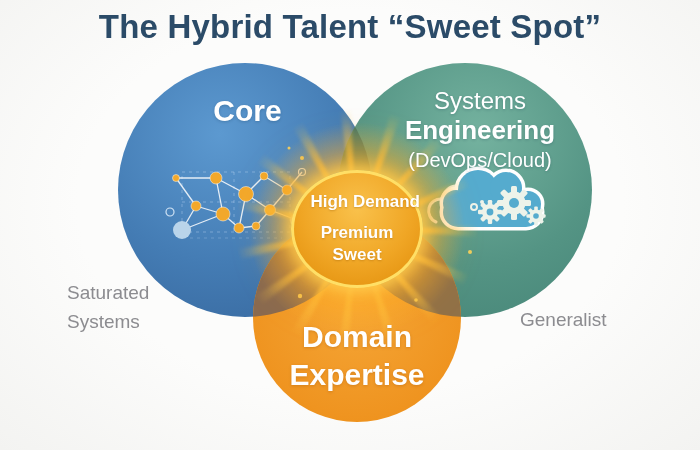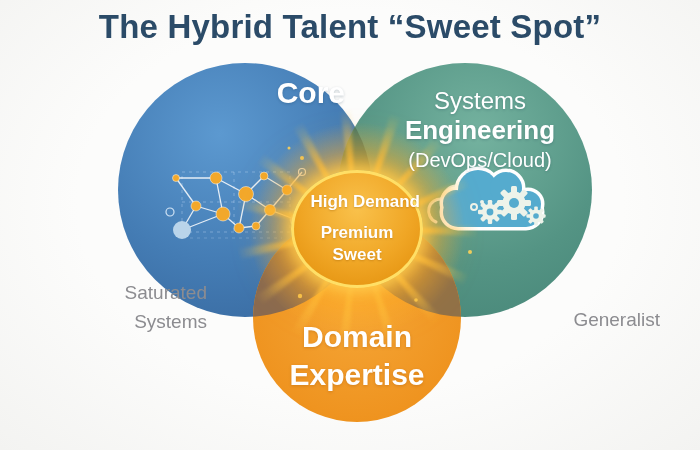--- a/index.html
+++ b/index.html
@@ -46,30 +46,30 @@
     background:radial-gradient(circle at 50% 32%, #f9c14b 0%, #f0a625 55%, #e08c08 100%);
     box-shadow:0 0 16px 4px rgba(255,205,80,.9), 0 0 44px 16px rgba(255,170,35,.4);
     display:flex;flex-direction:column;align-items:flex-end;justify-content:center;
     color:#fff;font-size:17px;font-weight:600;line-height:1.35;text-align:center;
     text-shadow:0 1px 2px rgba(140,80,0,.35);
     z-index:5;
     gap:8px;
   }
   .label{position:absolute;text-align:center;color:#fff;z-index:6;
     text-shadow:0 1px 3px rgba(0,40,70,.22);}
-  .label.core{left:150px;top:75px;width:195px;text-align:right;}
+  .label.core{left:150px;top:93px;width:195px;}
   .label.core div{font-size:30px;font-weight:700;line-height:36px;}
   .label.systems{left:385px;top:86px;width:190px;}
   .label.systems .s1{font-size:24px;font-weight:500;line-height:29px;}
   .label.systems .s2{font-size:26px;font-weight:700;line-height:31px;}
   .label.systems .s3{font-size:20px;font-weight:400;line-height:29px;}
   .label.domain{left:262px;top:318px;width:190px;}
   .label.domain div{font-size:30px;font-weight:700;line-height:38px;
     text-shadow:0 1px 3px rgba(130,60,0,.25);}
-  .side{position:absolute;z-index:6;color:#8c8c90;font-size:19px;line-height:1.55;text-align:right;}
+  .side{position:absolute;z-index:6;color:#8c8c90;font-size:19px;line-height:1.55;text-align:left;}
   .side.left{left:67px;top:278px;width:140px;}
   .side.right{left:520px;top:281px;width:140px;margin-top:24px;}
 </style>
 </head>
 <body>
 
 <div class="stage">
 
   <h1 class="title">The Hybrid Talent “Sweet Spot”</h1>
 

